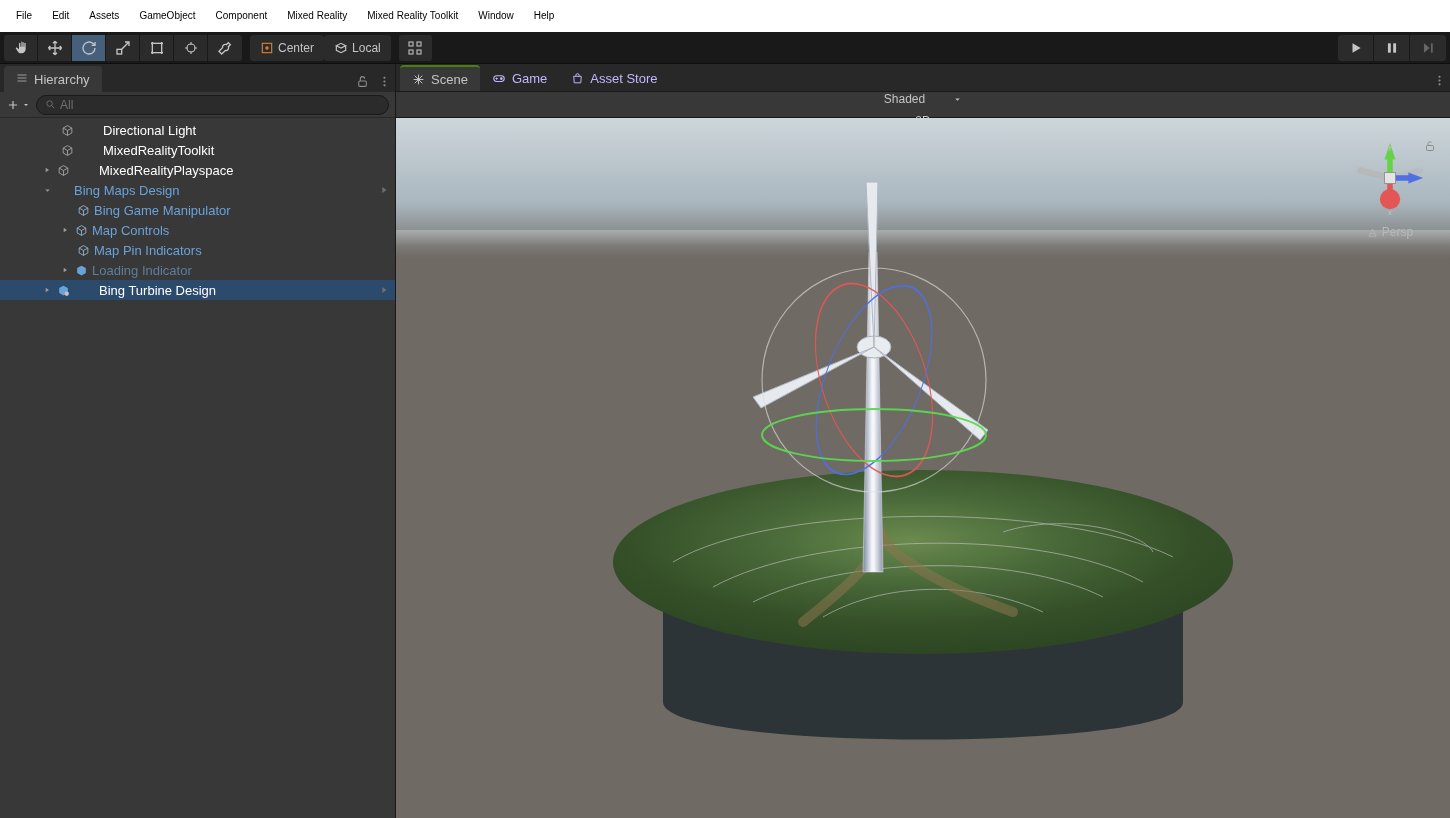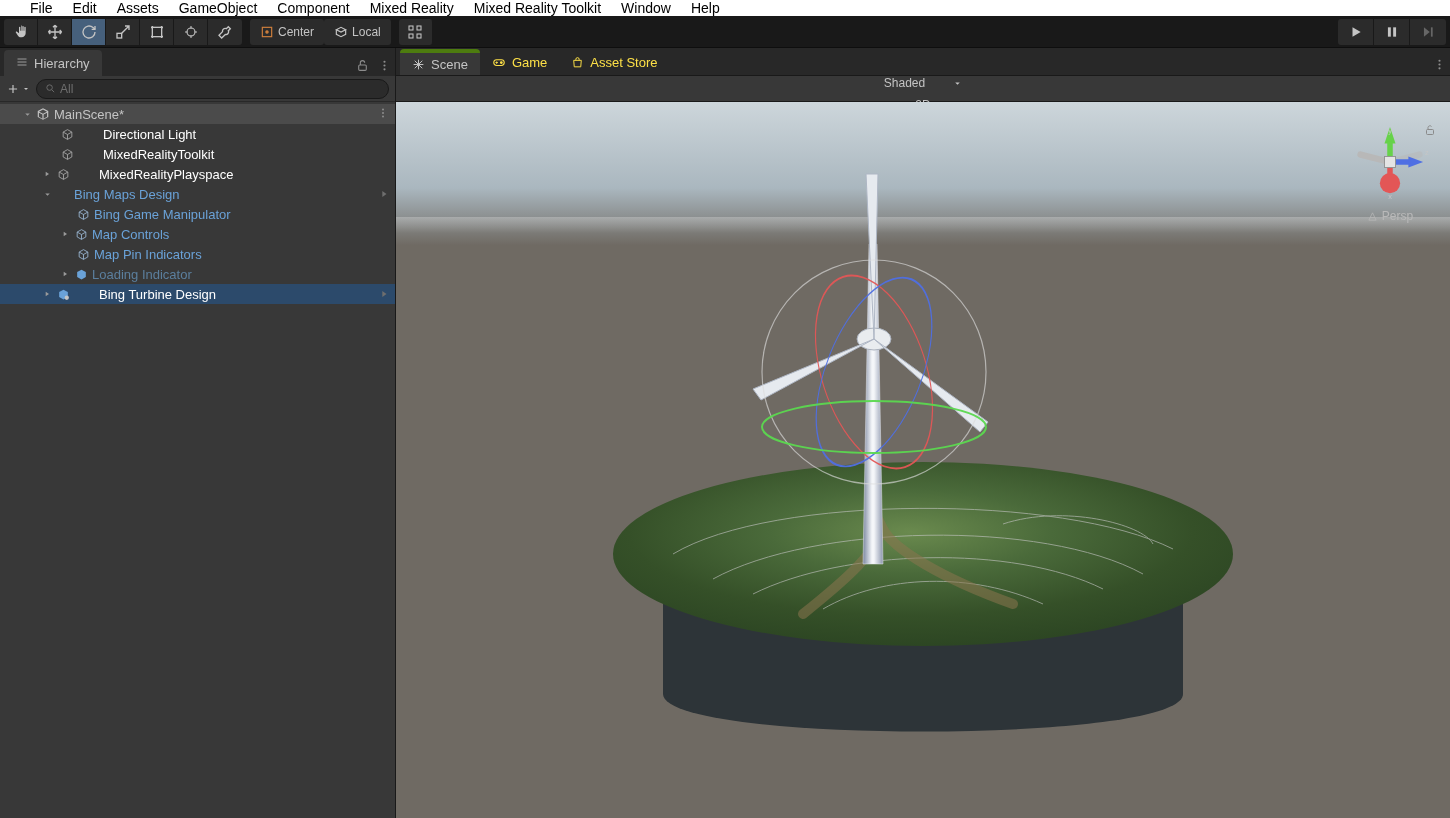--- a/index.html
+++ b/index.html
@@ -1,20 +1,20 @@
 <!DOCTYPE html>
 <html><head>
 <meta charset="utf-8">
 <style>
   * { margin: 0; padding: 0; box-sizing: border-box; font-family: -apple-system, BlinkMacSystemFont, "Segoe UI", Arial, sans-serif; user-select: none; }
   html, body { width: 1450px; height: 818px; overflow: hidden; background: #fff; }
   .app { display: flex; flex-direction: column; width: 100%; height: 100%; }
 
   
-  .main-menu { height: 16px; background: #fff; display: flex; align-items: center; padding: 0 20px; font-size: 14px; color: #000; }
+  .main-menu { height: 32px; background: #fff; display: flex; align-items: center; padding: 0 6px; font-size: 10px; color: #000; }
   .main-menu-item { padding: 0 10px; cursor: default; line-height: 22px; }
 
   
   .toolbar { height: 32px; background: #191919; display: flex; align-items: center; padding: 0 4px; border-bottom: 1px solid #0e0e0e; position: relative; }
   .tool-group { display: flex; align-items: center; background: #2b2b2b; border-radius: 3px; margin-right: 8px; }
   .tool-btn { width: 34px; height: 26px; display: flex; align-items: center; justify-content: center; color: #c4c4c4; border-right: 1px solid #191919; cursor: pointer; }
   .tool-btn:last-child { border-right: none; }
   .tool-btn.active { background: #46607c; }
   .tool-label-btn { height: 26px; display: flex; align-items: center; padding: 0 10px; color: #c4c4c4; background: #2b2b2b; border-radius: 3px; margin-right: 0; cursor: pointer; font-size: 12px; gap:4px; }
   .tool-label-btn.orange svg { color: #cf7f3c; }
@@ -53,22 +53,22 @@
   .row-right-caret { position:absolute; right:6px; color:#6e6e6e; }
   .prefab-icon { color:#6aa2d8; }
   .indent-1{ padding-left:40px; }
   .indent-2{ padding-left:58px; }
   .indent-3{ padding-left:74px; }
   .tree-row.scene { padding-left:20px; }
 
   
   .sceneview { flex:1; display:flex; flex-direction:column; background:#282828; min-width:0; }
   .scene-tabs { height:28px; background:#282828; display:flex; align-items:flex-end; padding-left:4px; border-bottom:1px solid #191919; }
-  .scene-tab { height:26px; display:flex; align-items:center; gap:6px; padding:0 12px; color:#fde047; font-size:13px; border-radius:4px 4px 0 0; cursor:pointer; }
-  .scene-tab.active { background:#383838; color:#c4c4c4; border-top:4px solid #4d7c0f; padding-top:0; }
+  .scene-tab { height:26px; display:flex; align-items:center; gap:6px; padding:0 12px; color:#c4b5fd; font-size:13px; border-radius:4px 4px 0 0; cursor:pointer; }
+  .scene-tab.active { background:#383838; color:#c4c4c4; border-top:2px solid #4d7c0f; padding-top:0; }
   .scene-tabs .panel-tab-spacer{flex:1;}
 
   .scene-toolbar { height:26px; background:#383838; display:flex; align-items:center; padding:0 6px; color:#c4c4c4; font-size:12px; gap:4px; border-bottom:1px solid #191919;flex-direction:column; }
   .scene-dd { display:flex; align-items:center; gap:28px; padding:0 6px; height:22px; cursor:pointer; }
   .sep { width:1px; height:18px; background:#282828; margin:0 2px; }
   .scene-toggle { width:26px; height:22px; display:flex; align-items:center; justify-content:center; cursor:pointer; }
   .scene-toggle.text { width:auto; padding:0 6px; font-size:12px;}
   .scene-spacer { flex:1; }
 
   .viewport { flex:1; position:relative; overflow:hidden; background: linear-gradient(to bottom, #cdd6db 0%, #aab7bf 12%, #6f6a63 20%, #6f6a63 100%); }
@@ -230,40 +230,20 @@
         <div class="search-field">
           <svg width="11" height="11" viewBox="0 0 24 24" fill="none" stroke="currentColor" stroke-width="2">
               <circle cx="10" cy="10" r="6"></circle>
               <path d="M20 20l-5-5"></path>
             </svg>
           <span>All</span>
         </div>
       </div>
 
       <div class="tree">
-        <div class="tree-row scene">
-          <span class="foldout">
-            <svg width="9" height="9" viewBox="0 0 24 24" fill="currentColor">
-                <path d="M6 9l6 6 6-6z"></path>
-              </svg>
-          </span>
-          <span class="obj-icon" style="color:#c4c4c4;">
-            <svg width="14" height="14" viewBox="0 0 24 24" fill="currentColor">
-                <path d="M12 2 3 7v10l9 5 9-5V7zM12 4.3 18.8 8 12 11.7 5.2 8zM5 9.7l6 3.3v7L5 16.7zm8 10.3v-7l6-3.3v7z"></path>
-              </svg>
-          </span>
-          <span class="label">MainScene*</span>
-          <span class="row-right-dots">
-            <svg width="12" height="12" viewBox="0 0 24 24" fill="currentColor">
-                <circle cx="12" cy="5" r="2"></circle>
-                <circle cx="12" cy="12" r="2"></circle>
-                <circle cx="12" cy="19" r="2"></circle>
-              </svg>
-          </span>
-        </div>
 
         <div class="tree-row indent-2">
           <span class="obj-icon">
               <svg width="13" height="13" viewBox="0 0 24 24" fill="none" stroke="currentColor" stroke-width="1.6">
                 <path d="M12 3l8 4.5v9L12 21l-8-4.5v-9z"></path>
                 <path d="M4 7.5L12 12l8-4.5M12 12v9"></path>
               </svg>
             </span>
           <span class="label white">Directional Light</span>
         </div>

